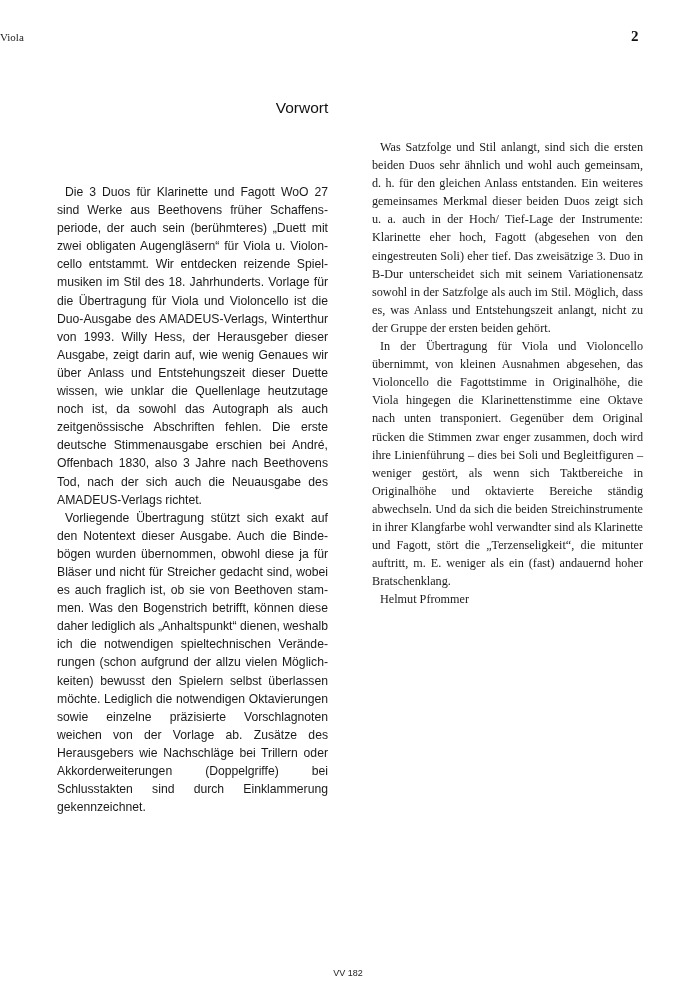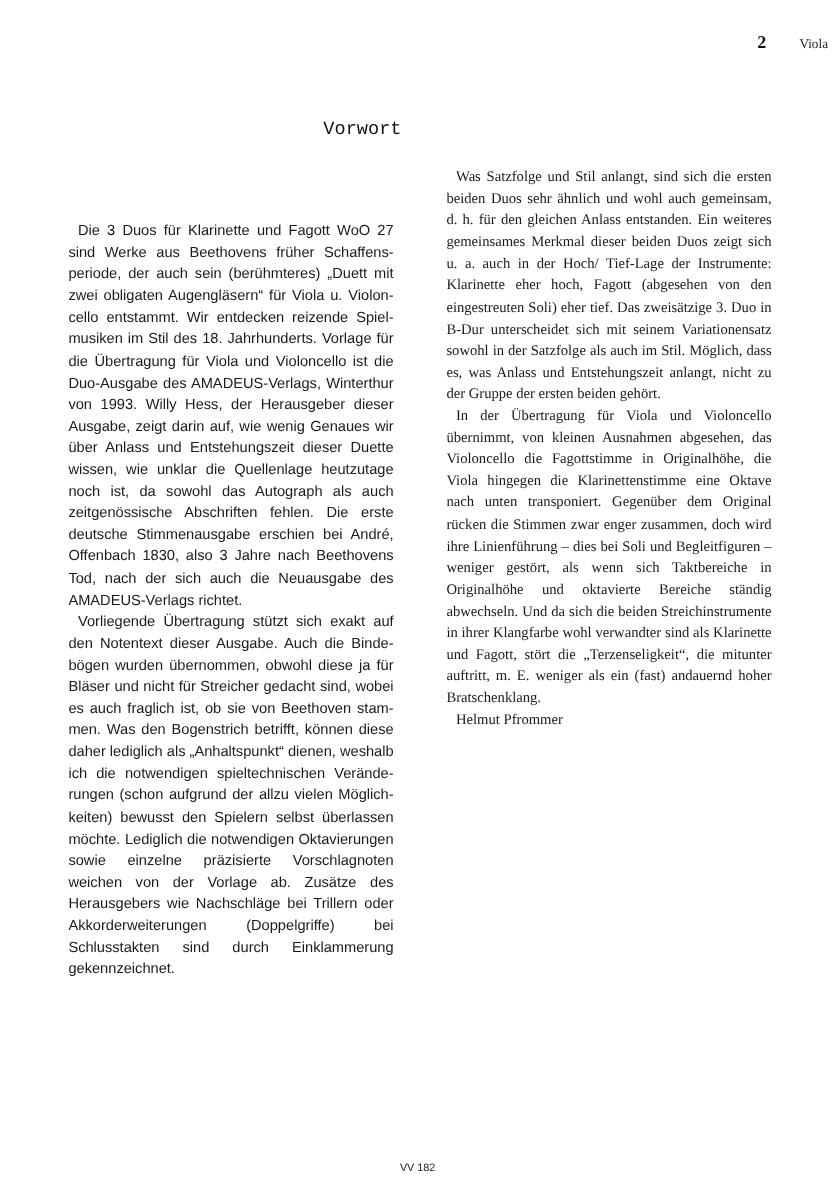--- a/index.html
+++ b/index.html
@@ -1,22 +1,22 @@
 <!DOCTYPE html>
 <html><head>
 <meta charset="utf-8">
 <style>
   html, body { margin: 0; padding: 0; background: #ffffff; }
   body { width: 696px; height: 997px; position: relative; overflow: hidden; color: #1a1a1a; }
-  .running-head { position: absolute; top: 31px; left: 0; width: 690px; text-align: right;
+  .running-head { position: absolute; top: 31px; left: 0; width: 690px; text-align: left;
     font-family: "Liberation Serif", serif; font-size: 11px; color: #222; }
   .page-num { position: absolute; top: 28px; left: 631px; font-family: "Liberation Serif", serif;
     font-weight: bold; font-size: 15px; color: #111; }
   .title { position: absolute; top: 99px; left: 0; width: 604px; text-align: center;
-    font-family: Liberation Mono, monospace; font-size: 15.5px; color: #111; }
+    font-family: Liberation Sans, sans-serif; font-size: 15.5px; color: #111; }
   .col { position: absolute; top: 138px; width: 271px;
     font-family: "Liberation Sans", sans-serif; font-size: 12.2px; line-height: 18.1px;
     text-align: justify; color: #1a1a1a; hyphens: manual; }
   .col-left { left: 57px; margin-top: 45px; }
   .col-right { left: 372px; font-family: Liberation Serif, serif; }
   .col p { margin: 0; text-indent: 8px; }
   .col p.gap { margin-top: 18.1px; }
   .signature { margin: 0; }
   .footer { position: absolute; top: 968px; left: 0; width: 696px; text-align: center;
     font-family: "Liberation Sans", sans-serif; font-size: 9px; color: #222; }

